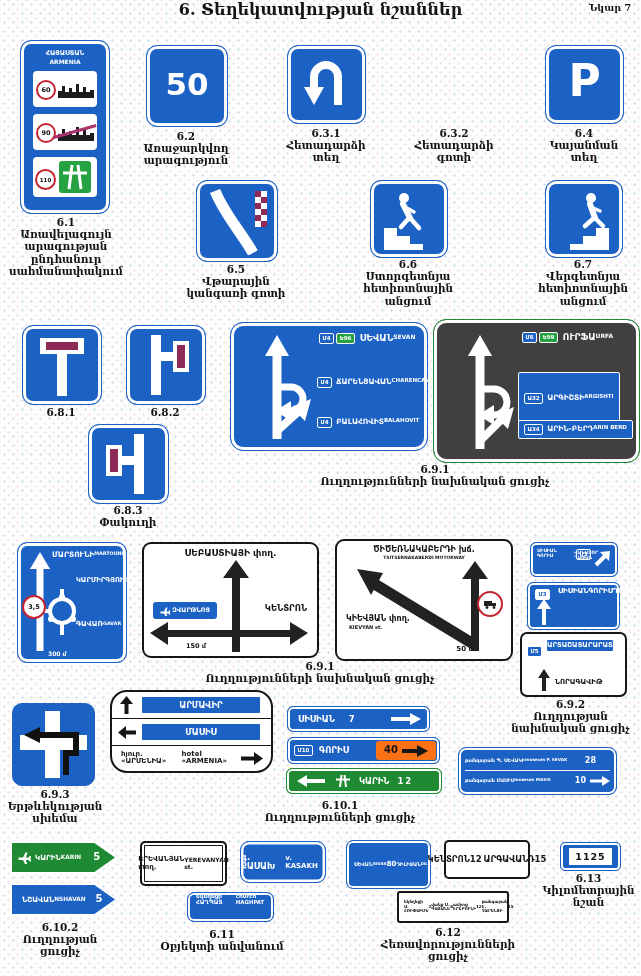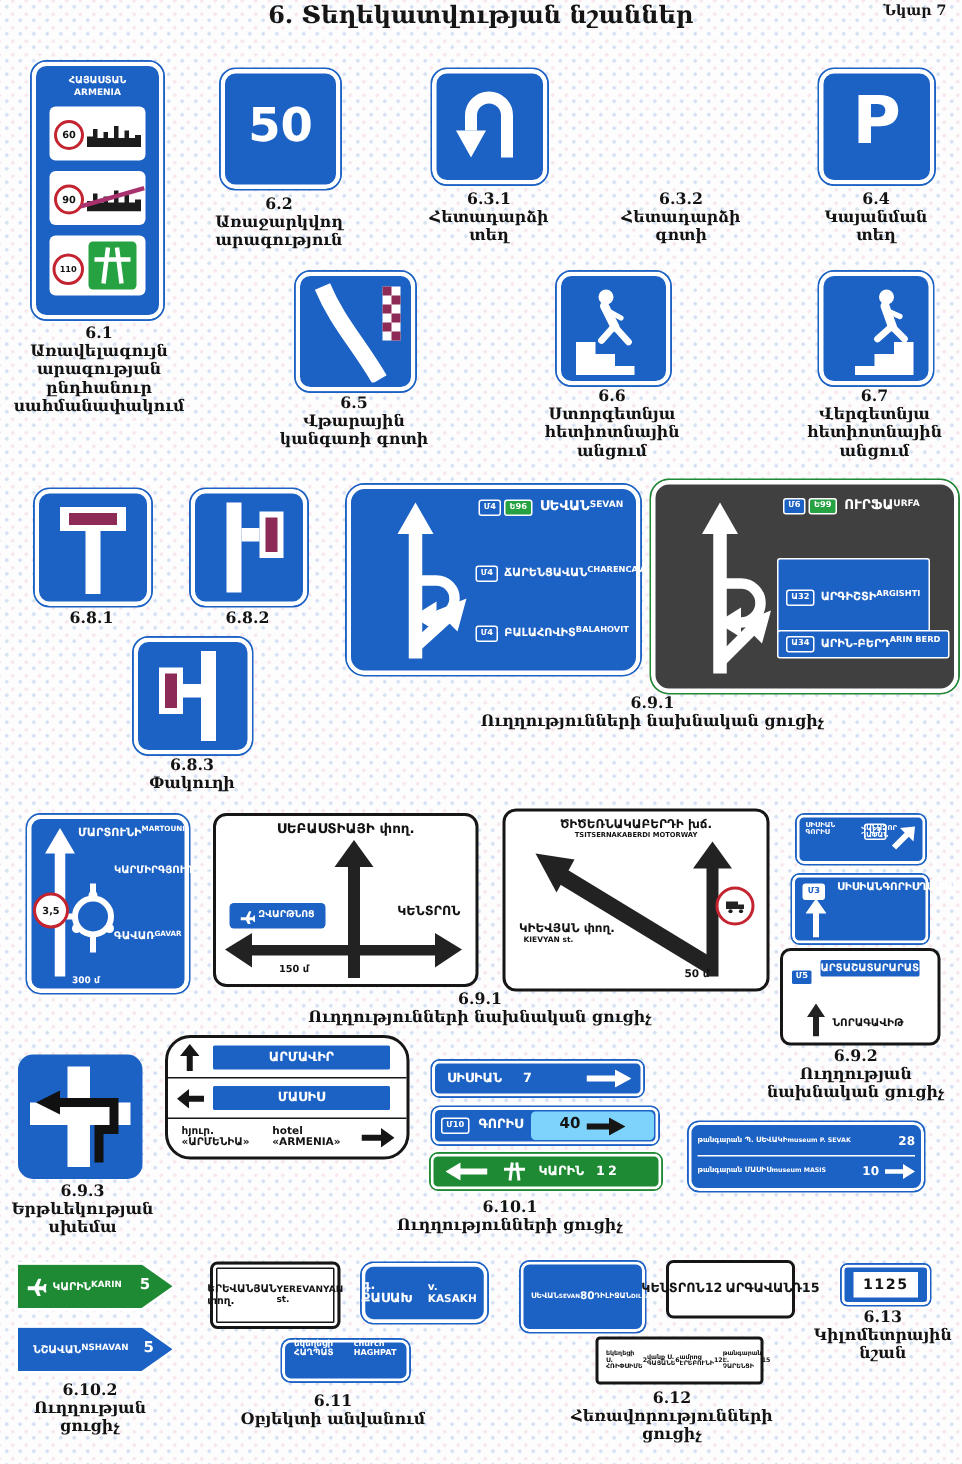--- a/index.html
+++ b/index.html
@@ -379,21 +379,21 @@
     <span class="n">6.9.2</span>
     <div>Ուղղության<br>նախնական ցուցիչ</div>
   </div>
 
   <div class="bsq" style="left:458px;top:747px;width:157px;height:46px;border-radius:8px;box-shadow:inset 0 0 0 2px #fff">
     <div class="row" style="position:absolute;left:6px;top:4px;right:6px;height:18px;border-bottom:1px solid #fff">
       <span class="col" style="flex:1">
         <span class="wt" style="font-size:4.8px">թանգարան Պ. ՍԵՎԱԿԻ</span>
         <span class="wt" style="font-size:4.2px">museum P. SEVAK</span>
       </span>
-      <span class="wt" style="font-size:8px;">28</span>
+      <span class="wt" style="font-size:8px;margin-right:14px">28</span>
     </div>
     <div class="row" style="position:absolute;left:6px;top:24px;right:6px;height:18px">
       <span class="col" style="flex:1">
         <span class="wt" style="font-size:4.8px">թանգարան ՄԱՍԻՍ</span>
         <span class="wt" style="font-size:4.2px">museum MASIS</span>
       </span>
       <span class="wt" style="font-size:8px;margin-right:4px">10</span>
       <svg width="20" height="10">
         <rect x="0" y="3.5" width="13" height="3" fill="#fff"></rect>
           <polygon points="12,0 12,10 20,5" fill="#fff"></polygon>
@@ -449,21 +449,21 @@
     <span class="wt" style="font-size:8.5px;margin-left:10px">ՍԻՍԻԱՆ</span>
     <span class="wt" style="font-size:8.5px;margin-left:14px">7</span>
     <svg width="30" height="12" style="margin-left:auto;margin-right:8px">
       <rect x="0" y="4" width="20" height="4" fill="#fff"></rect>
         <polygon points="19,0 19,12 30,6" fill="#fff"></polygon>
     </svg>
   </div>
   <div class="bsq row" style="left:287px;top:737px;width:151px;height:25px;border-radius:6px;box-shadow:inset 0 0 0 2px #fff">
     <span class="badge outline" style="margin-left:6px">Մ10</span>
     <span class="wt" style="font-size:8.5px;margin-left:6px">ԳՈՐԻՍ</span>
-    <div class="row" style="margin-left:auto;margin-right:3px;background:#7dd3fc;border-radius:3px;height:19px;padding:0 19px">
+    <div class="row" style="margin-left:auto;margin-right:3px;background:#f97316;border-radius:3px;height:19px;padding:0 8px">
       <span class="bt" style="font-size:10px">40</span>
       <svg width="26" height="12" style="margin-left:4px">
         <rect x="0" y="4" width="16" height="4" fill="#161616"></rect>
           <polygon points="15,0 15,12 26,6" fill="#161616"></polygon>
       </svg>
     </div>
   </div>
   <div class="row" style="position:absolute;left:286px;top:768px;width:154px;height:24px;background:#1e8a33;border:1px solid #1e8a33;border-radius:6px;box-shadow:inset 0 0 0 2px #fff">
     <svg width="28" height="12" style="margin-left:10px">
       <rect x="8" y="4" width="20" height="4" fill="#fff"></rect>

